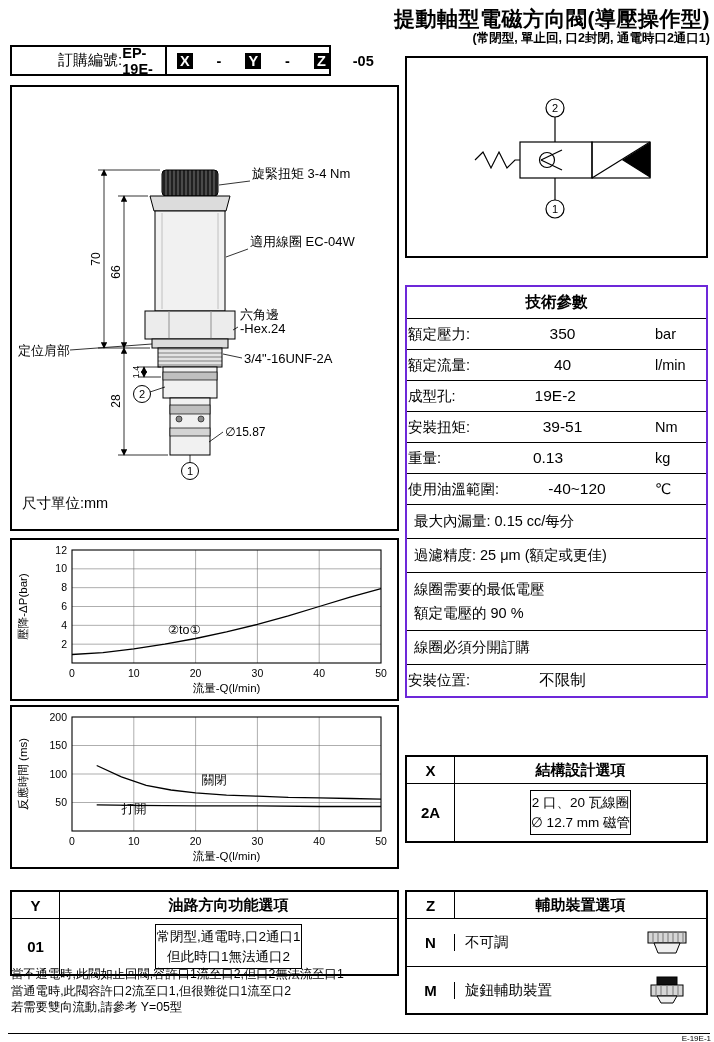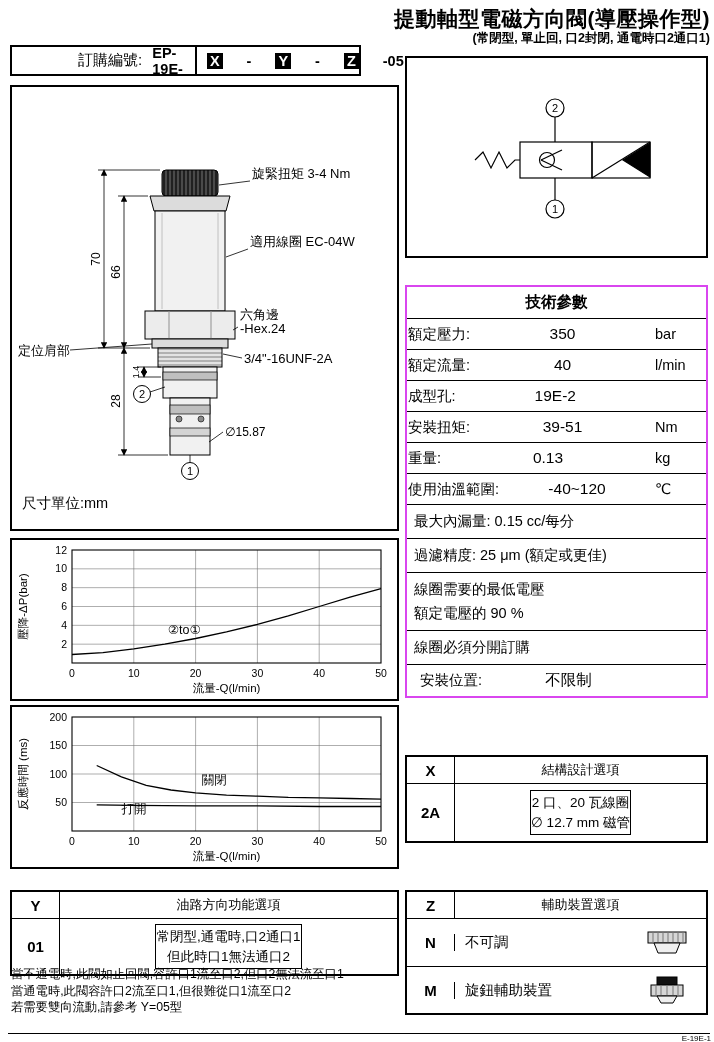--- a/index.html
+++ b/index.html
@@ -3,51 +3,51 @@
 <meta charset="utf-8">
 <style>
   * { margin:0; padding:0; box-sizing:border-box; }
   html,body { background:#fff; }
   .page { position:relative; width:714px; height:1042px; background:#fff; color:#000;
           font-family:"Liberation Sans","DejaVu Sans",sans-serif; overflow:hidden; }
 
   .page-title { position:absolute; top:5px; right:4px; font-size:21px; font-weight:700; letter-spacing:0.5px; }
   .page-subtitle { position:absolute; top:30px; right:4px; font-size:12.5px; font-weight:700; }
 
-  .order-row { position:absolute; left:10px; top:45px; width:351px; height:31px; border:2px solid #000;
-               display:flex; align-items:center; background:#fff;padding-left:20px; }
+  .order-row { position:absolute; left:10px; top:45px; width:321px; height:31px; border:2px solid #000;
+               display:flex; align-items:center; background:#fff; }
   .order-label { margin-left:46px; font-size:15px; }
   .order-code { margin-left:auto; width:164px; height:100%; border-left:2px solid #000;
                 display:flex; align-items:center; justify-content:center; font-weight:700; font-size:14.5px;gap:23px; }
   .code-black { background:#000; color:#fff; padding:0 3px; margin:0 1px; font-weight:700; }
 
   .draw-box { position:absolute; left:10px; top:85px; width:389px; height:446px; border:2px solid #000; }
   .unit-note { position:absolute; left:10px; bottom:16px; font-size:14.5px; }
 
   .symbol-box { position:absolute; left:405px; top:56px; width:303px; height:202px; border:2px solid #000;
                 display:flex; align-items:center; justify-content:center; }
 
-  .tech-table { position:absolute; left:405px; top:285px; width:303px; border:2px solid #d946ef; background:#fff; }
+  .tech-table { position:absolute; left:405px; top:285px; width:303px; border:2px solid #6d28d9; background:#fff; }
   .tech-title { text-align:center; font-weight:700; font-size:15.5px; padding:5px 0; border-bottom:1px solid #000; }
   .tech-row { display:flex; align-items:center; min-height:31px; border-bottom:1px solid #000; padding:0 1px; font-size:14.5px; }
-  .tech-row:last-child { border-bottom:0;margin-left:12px; }
+  .tech-row:last-child { border-bottom:0; }
   .t-label { flex:0 0 auto; }
   .t-value { flex:1; text-align:center; font-size:15.5px; }
   .t-unit { flex:0 0 50px; text-align:left; }
   .tech-row.multiline { display:block; padding:5px 7px; line-height:1.6; min-height:0; }
 
   .chart-box { position:absolute; left:10px; width:389px; border:2px solid #000; }
   #chart1 { top:538px; height:163px; }
   #chart2 { top:705px; height:164px; }
 
   .opt-table { position:absolute; border:2px solid #000; background:#fff; }
   .opt-header { display:flex; border-bottom:1px solid #000; height:27px; }
   .opt-key { flex:0 0 48px; border-right:1px solid #000; display:flex; align-items:center; justify-content:center;
              font-weight:700; font-size:15px; }
-  .opt-title { flex:1; display:flex; align-items:center; justify-content:center; font-size:13px; font-weight:400; }
+  .opt-title { flex:1; display:flex; align-items:center; justify-content:center; font-size:15px; font-weight:700; }
   .opt-row { display:flex; }
   .opt-row + .opt-row { border-top:1px solid #000; }
   .opt-content { flex:1; display:flex; align-items:center; justify-content:center; padding:5px; }
   .opt-innerbox { border:1px solid #000; text-align:center; font-size:13.5px; line-height:1.45; padding:2px 0; }
 
   #x-table { left:405px; top:755px; width:303px; }
   #x-table .opt-row { min-height:57px; }
 
   #y-table { left:10px; top:890px; width:389px; }
   #y-table .opt-row { min-height:44px; }

